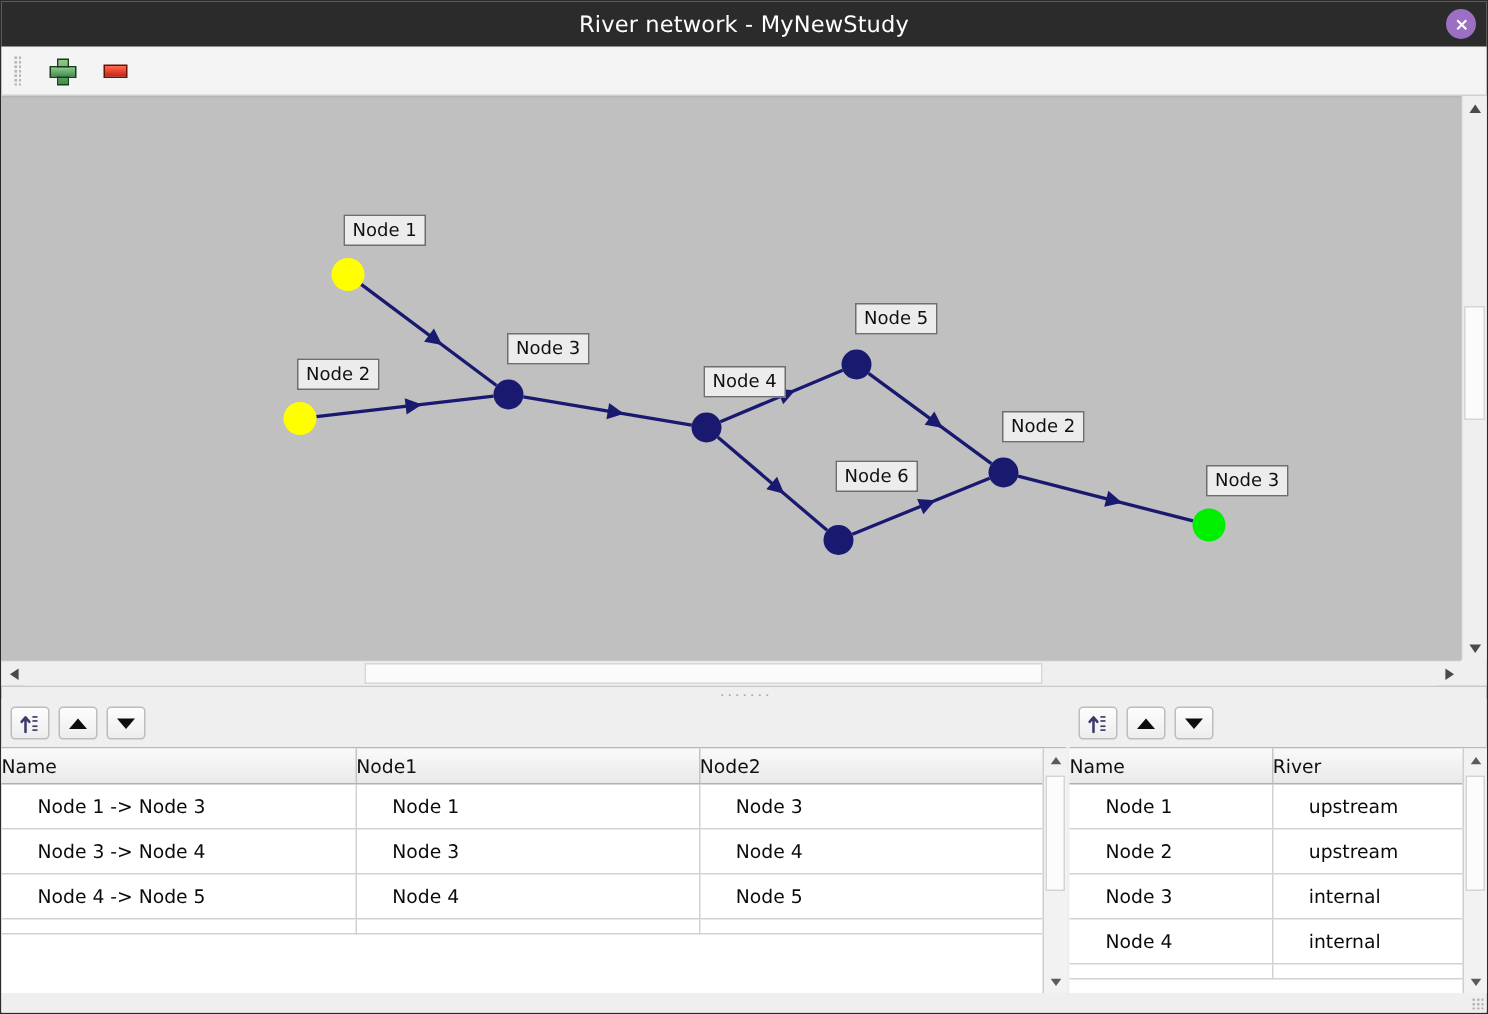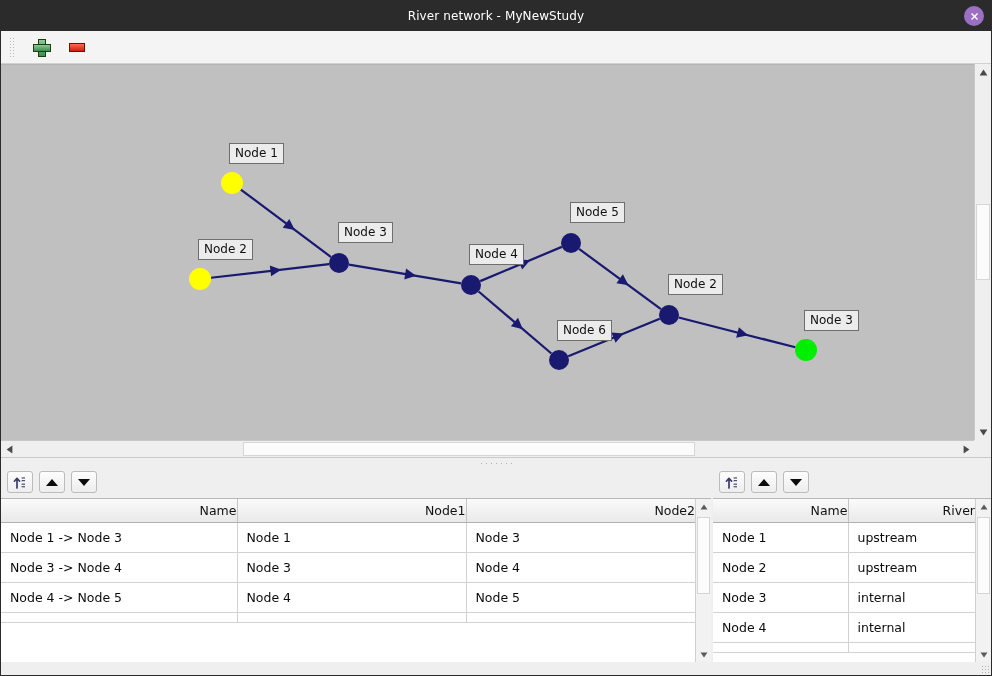--- a/index.html
+++ b/index.html
@@ -18,21 +18,21 @@
     border: 1px solid #2b2b2b;
   }
 
   
   .titlebar {
     height: 30px; flex: 0 0 30px;
     background: #2b2b2b;
     color: #ffffff;
     display: flex; align-items: center; justify-content: center;
     position: relative;
-    font-size: 12px;
+    font-size: 15px;
   }
   .titlebar-text { font-weight: normal; letter-spacing: 0.1px; }
   .close-btn {
     position: absolute; right: 7px; top: 50%;
     transform: translateY(-50%);
     width: 20px; height: 20px; border-radius: 50%;
     background: #9b6fc4;
     display: flex; align-items: center; justify-content: center;
     cursor: pointer;
   }
@@ -198,29 +198,29 @@
     table-layout: fixed;
     font-size: 12.5px;
   }
   table.grid th {
     background: linear-gradient(#fafafa, #e9e9e9);
     border-right: 1px solid #c4c4c4;
     border-bottom: 1px solid #b0b0b0;
     height: 23px;
     font-weight: normal;
     color: #111;
-    text-align: right;
+    text-align: left;
     margin-left: 38px;
   }
   table.grid th:last-child { border-right: none; }
   table.grid td {
     height: 30px;
     border-right: 1px solid #d2d2d2;
     border-bottom: 1px solid #d2d2d2;
-    padding: 0 9px;
+    padding: 0 24px;
     color: #0b0b0b;
     background: #ffffff;
     overflow: hidden; white-space: nowrap;
   }
   table.grid td:last-child { border-right: none; }
   tr.partial td { height: 10px; }
 
   .grid-sb {
     flex: 0 0 16px; width: 16px;
     background: #f2f2f2;
@@ -293,21 +293,21 @@
             <circle cx="558" cy="295" r="10" fill="#191970"></circle>
             <circle cx="668" cy="250" r="10" fill="#191970"></circle>
             <circle cx="805" cy="285" r="11" fill="#00ee00"></circle>
           </svg>
         <div id="label-layer">
             <div class="node-label" style="left: 228px; top: 78px;">Node 1</div>
             <div class="node-label" style="left: 197px; top: 174px;">Node 2</div>
             <div class="node-label" style="left: 337px; top: 157px;">Node 3</div>
             <div class="node-label" style="left: 468px; top: 179px;">Node 4</div>
             <div class="node-label" style="left: 569px; top: 137px;">Node 5</div>
-            <div class="node-label" style="left: 556px; top: 255px;">Node 6</div>
+            <div class="node-label" style="left: 556px; top: 242px;">Node 6</div>
             <div class="node-label" style="left: 667px; top: 209px;">Node 2</div>
             <div class="node-label" style="left: 803px; top: 245px;">Node 3</div>
           </div>
       </div>
       <div class="sb-v">
         <div class="sb-btn">
           <svg width="9" height="7" viewBox="0 0 9 7">
               <polygon points="4.5,0.6 8.4,6.4 0.6,6.4" fill="#4a4a4a"></polygon>
             </svg>
         </div>

